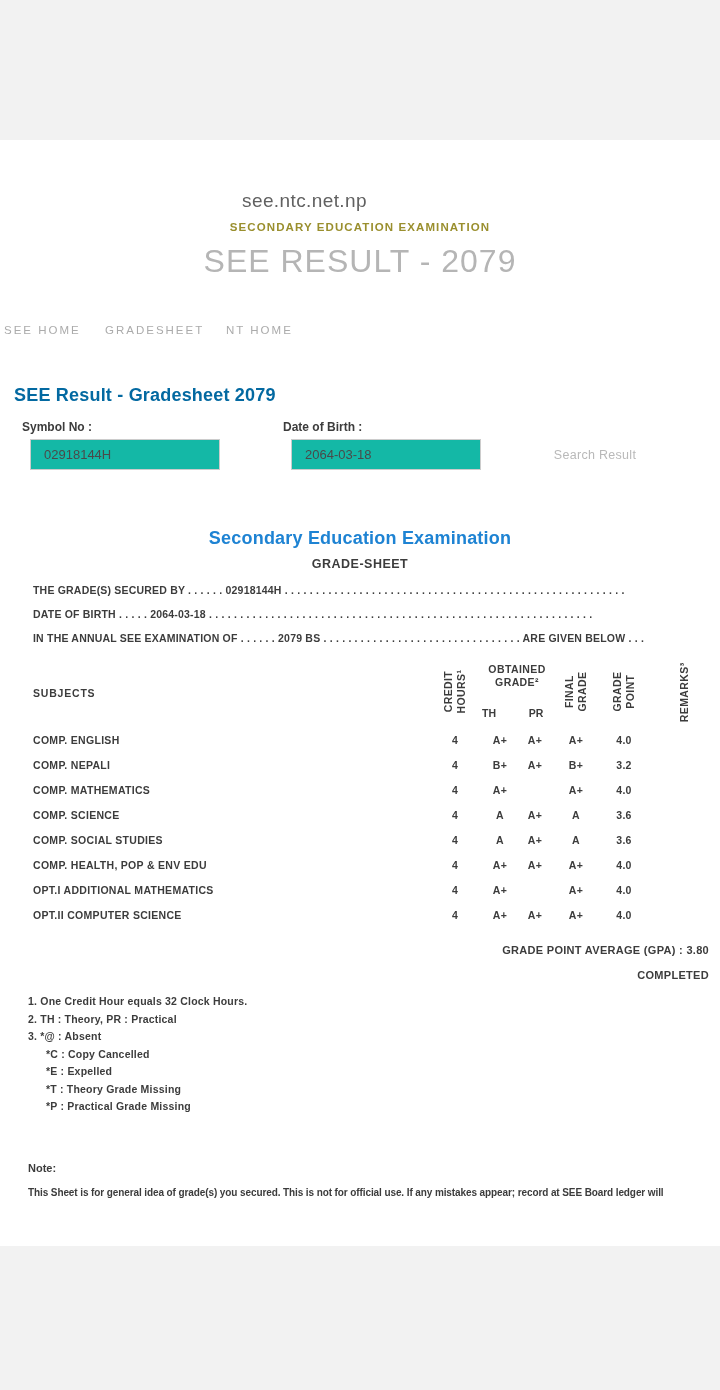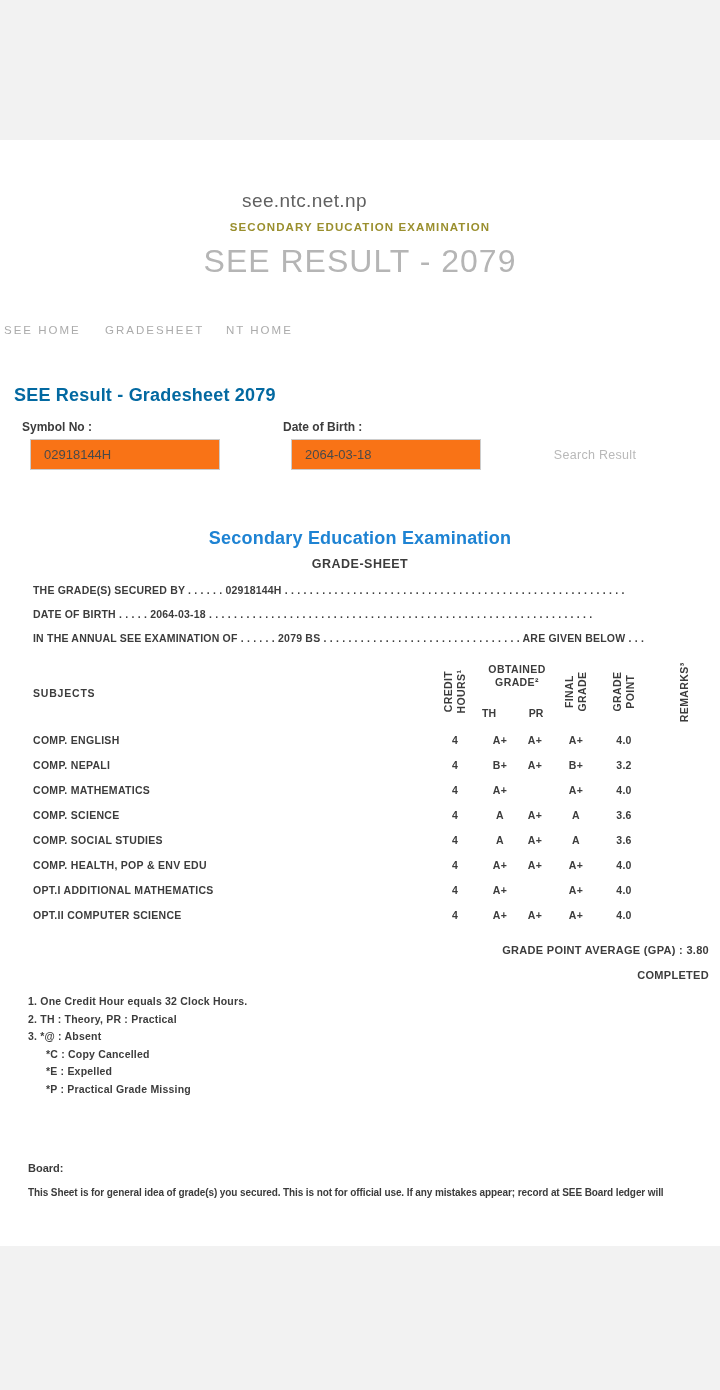--- a/index.html
+++ b/index.html
@@ -42,21 +42,21 @@
   
   .section-title {
     position:absolute; top:245px; left:14px;
     font-size:18px; font-weight:700; color:#0369a1; letter-spacing:.2px;
   }
   .field-label { position:absolute; font-size:12px; font-weight:bold; color:#3c3c3c; }
   .lbl-symbol { top:280px; left:22px; }
   .lbl-dob    { top:280px; left:283px; }
   .txt-input {
     position:absolute; top:299px; width:190px; height:31px;
-    border:1px solid #cccccc; background:#f97316;
+    border:1px solid #cccccc; background:#14b8a6;
     font-family:"Liberation Sans", sans-serif;
     font-size:13px; color:#4a4a4a; padding-left:13px; outline:none;
   }
   .in-symbol { left:30px; }
   .in-dob    { left:291px; }
   .search-btn {
     position:absolute; top:299px; left:540px; width:110px; height:31px;
     background:none; border:none; font-family:"Liberation Sans", sans-serif;
     font-size:12.5px; color:#b9b9b9; letter-spacing:.3px; cursor:pointer;
   }
@@ -264,19 +264,20 @@
 
   <div class="gpa-line">GRADE POINT AVERAGE (GPA) : 3.80</div>
   <div class="status-line">COMPLETED</div>
 
   <div class="footnotes">
     <div>1. One Credit Hour equals 32 Clock Hours.</div>
     <div>2. TH : Theory, PR : Practical</div>
     <div>3. *@ : Absent</div>
     <div class="sub">*C : Copy Cancelled</div>
     <div class="sub">*E : Expelled</div>
+    <div class="sub">*T : Theory Grade Missing</div>
     <div class="sub">*P : Practical Grade Missing</div>
   </div>
 
-  <div class="note-label">Board:</div>
+  <div class="note-label">Note:</div>
   <div class="note-text">This Sheet is for general idea of grade(s) you secured. This is not for official use. If any mistakes appear; record at SEE Board ledger will</div>
 
 </div>
 
 </body></html>

